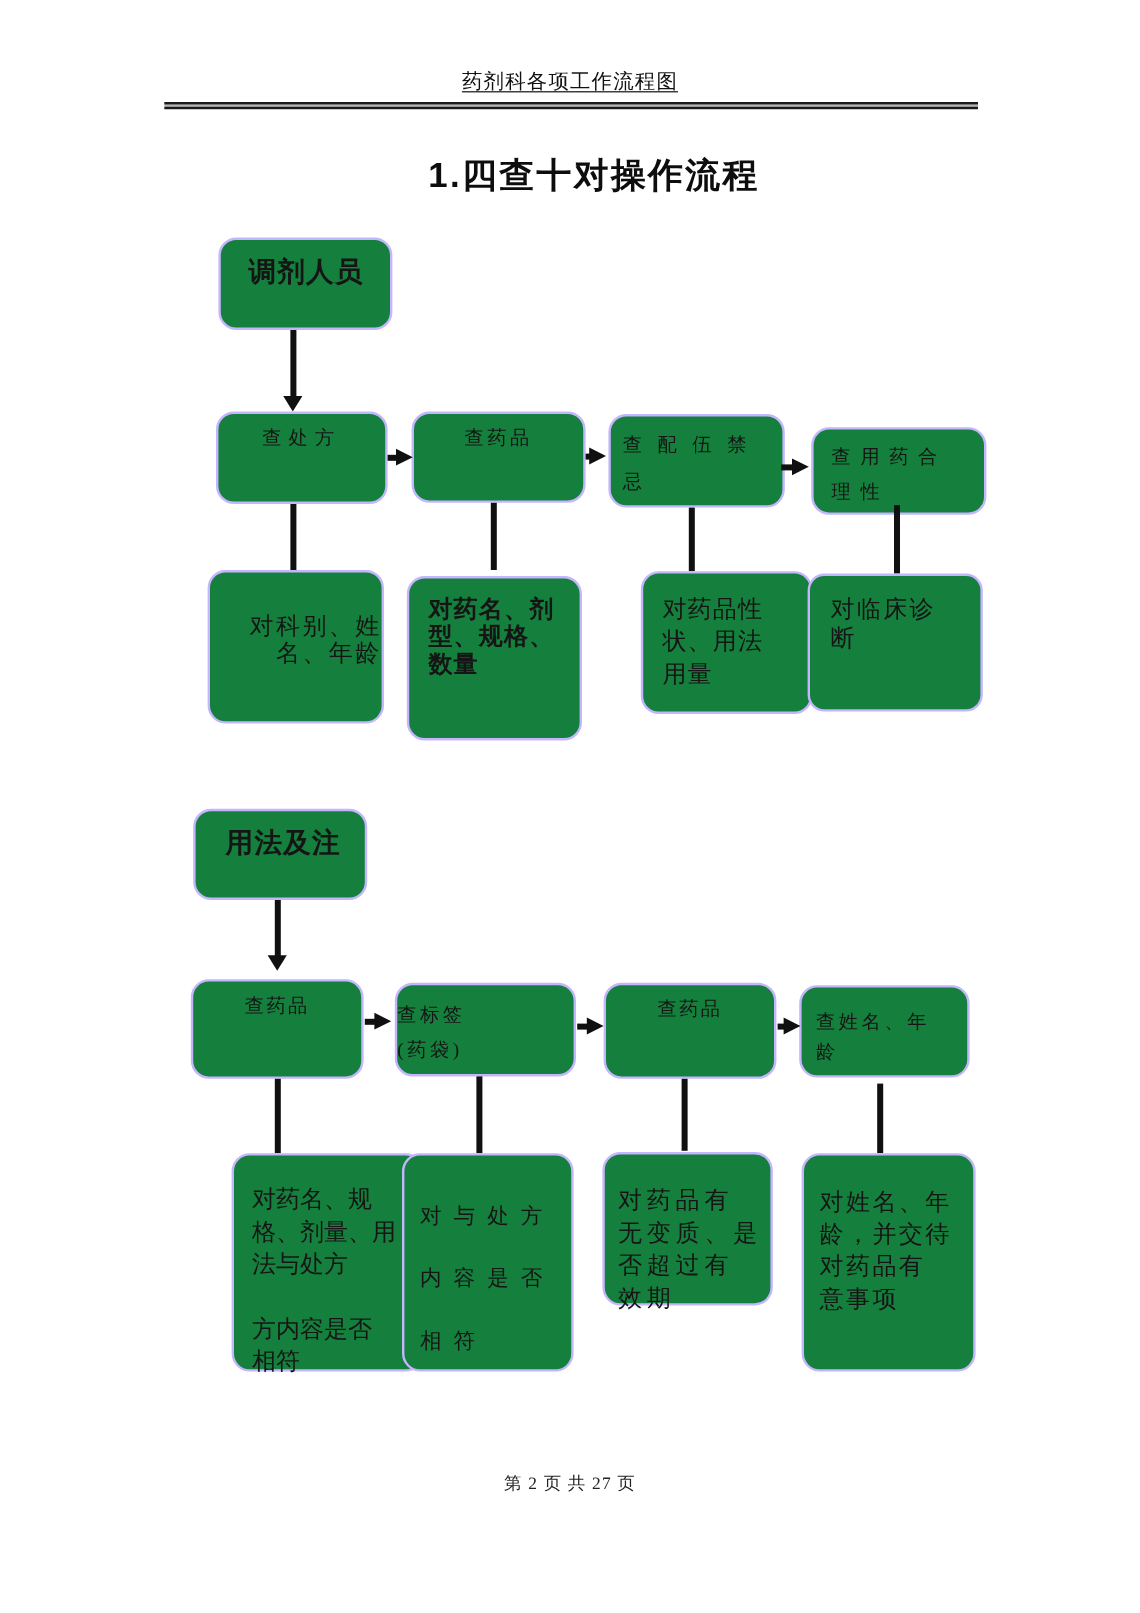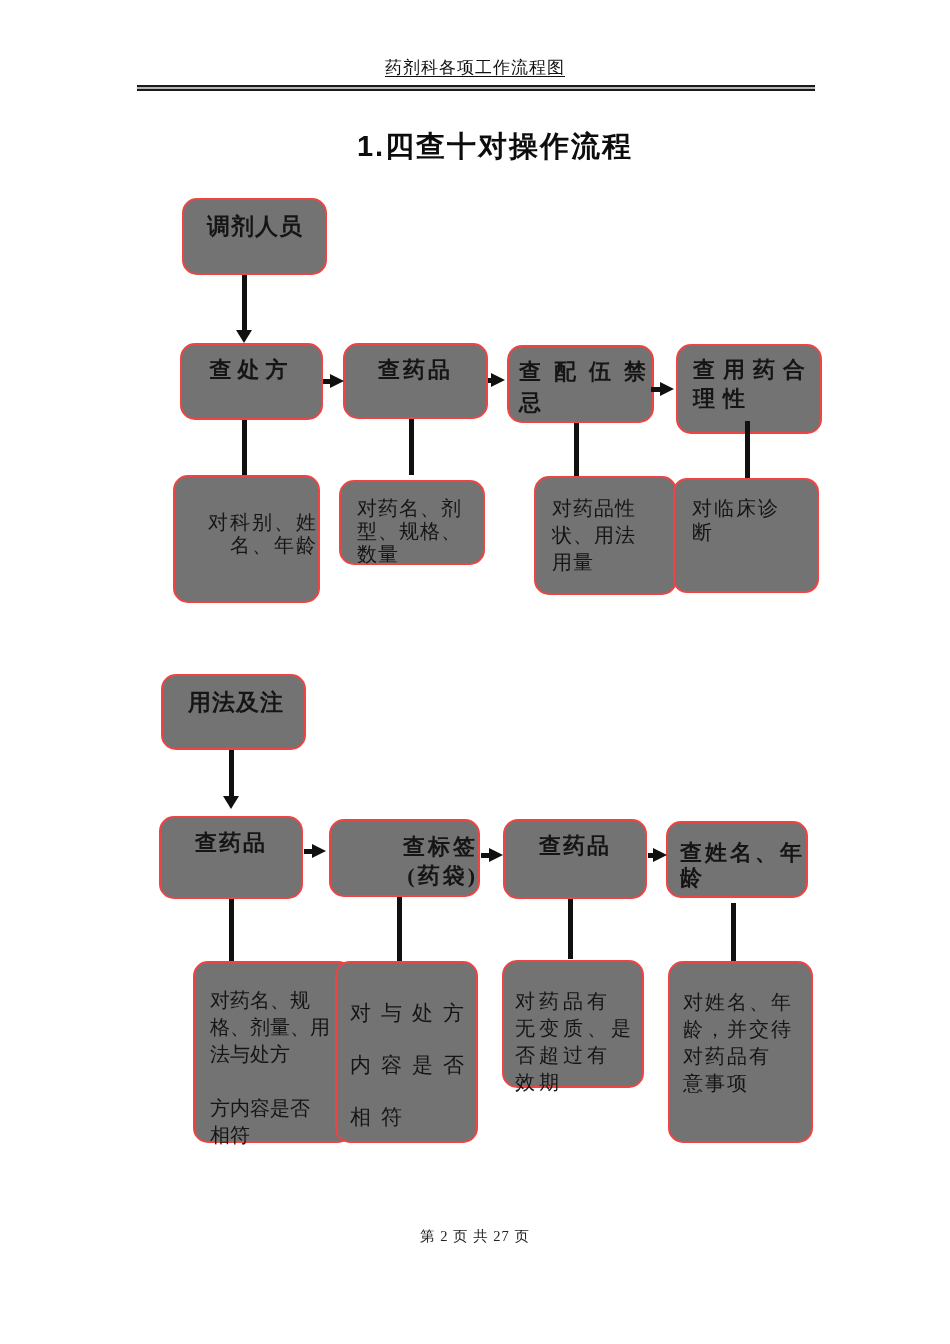--- a/index.html
+++ b/index.html
@@ -2,26 +2,26 @@
 <html><head>
 <meta charset="utf-8">
 <style>
   html,body{margin:0;padding:0;background:#ffffff;}
   .page{
     position:relative;width:950px;height:1344px;background:#ffffff;
     font-family:"Liberation Serif","DejaVu Serif",serif;color:#111;
     overflow:hidden;
   }
   .box{
-    position:absolute;box-sizing:border-box;background:#737373;
-    border:2px solid #ef4444;border-radius:15px;
+    position:absolute;box-sizing:border-box;background:#15803d;
+    border:2px solid #c4b5fd;border-radius:15px;
     white-space:pre;color:#151515;
   }
   .role{font-weight:bold;font-size:23px;letter-spacing:1px;}
-  .check{font-size:22px;font-weight:bold;}
+  .check{font-size:16px;}
   .verify{font-size:20px;}
   .vline{position:absolute;background:#101010;}
   .hline{position:absolute;background:#101010;}
   .head-down{position:absolute;width:0;height:0;
     border-left:8px solid transparent;border-right:8px solid transparent;
     border-top:13px solid #101010;}
   .head-right{position:absolute;width:0;height:0;
     border-top:7px solid transparent;border-bottom:7px solid transparent;
     border-left:14px solid #101010;}
   .doc-header{position:absolute;left:0;top:56px;width:950px;text-align:center;font-size:17px;letter-spacing:1px;}
@@ -48,21 +48,21 @@
 
   <div>
     <div class="vline" style="left:242px;top:275px;width:5px;height:56px;"></div>
     <div class="head-down" style="left:236px;top:330px;"></div>
   </div>
 
   <div class="box check" style="left:180px;top:343px;width:143px;height:77px;text-align:center;padding-top:10px;letter-spacing:6px;">查处方</div>
   <div class="box check" style="left:343px;top:343px;width:145px;height:76px;text-align:center;padding-top:10px;letter-spacing:3px;">查药品</div>
   <div class="box check" style="left:507px;top:345px;width:147px;height:78px;padding:9px 0 0 10px;letter-spacing:13px;line-height:31px;">查配伍禁
 忌</div>
-  <div class="box check" style="left:676px;top:344px;width:146px;height:90px;padding:9px 0 0 15px;letter-spacing:8px;line-height:29px;">查用药合
+  <div class="box check" style="left:676px;top:356px;width:146px;height:73px;padding:9px 0 0 15px;letter-spacing:8px;line-height:29px;">查用药合
 理性</div>
 
   <div>
     <div class="hline" style="left:323px;top:379px;width:8px;height:5px;"></div>
     <div class="head-right" style="left:330px;top:374px;"></div>
   </div>
   <div>
     <div class="hline" style="left:488px;top:378px;width:5px;height:5px;"></div>
     <div class="head-right" style="left:491px;top:373px;"></div>
   </div>
@@ -71,38 +71,38 @@
     <div class="head-right" style="left:660px;top:382px;"></div>
   </div>
 
   <div class="vline" style="left:242px;top:420px;width:5px;height:55px;"></div>
   <div class="vline" style="left:409px;top:419px;width:5px;height:56px;"></div>
   <div class="vline" style="left:574px;top:423px;width:5px;height:53px;"></div>
   <div class="vline" style="left:745px;top:421px;width:5px;height:57px;"></div>
 
   <div class="box verify" style="left:173px;top:475px;width:147px;height:128px;padding:34px 0 0 16px;letter-spacing:2px;line-height:23px;text-align:right;">对科别、姓
 名、年龄</div>
-  <div class="box verify" style="left:339px;top:480px;width:146px;height:85px;padding:15px 0 0 16px;letter-spacing:1px;line-height:23px;">对药名、剂
+  <div class="box verify" style="left:339px;top:480px;width:146px;height:137px;padding:15px 0 0 16px;letter-spacing:1px;line-height:23px;font-weight:bold;">对药名、剂
 型、规格、
 数量</div>
   <div class="box verify" style="left:510px;top:476px;width:143px;height:119px;padding:17px 0 0 16px;letter-spacing:1px;line-height:27px;margin-left:24px;">对药品性
 状、用法
 用量</div>
   <div class="box verify" style="left:673px;top:478px;width:146px;height:115px;padding:16px 0 0 17px;letter-spacing:2px;line-height:24px;border-radius:14px;">对临床诊
 断</div>
 
   <div class="box role" style="left:161px;top:674px;width:145px;height:76px;padding:11px 0 0 25px;">用法及注</div>
 
   <div>
     <div class="vline" style="left:229px;top:750px;width:5px;height:47px;"></div>
     <div class="head-down" style="left:223px;top:796px;"></div>
   </div>
 
   <div class="box check" style="left:159px;top:816px;width:144px;height:83px;text-align:center;padding-top:10px;letter-spacing:2px;">查药品</div>
-  <div class="box check" style="left:329px;top:819px;width:151px;height:78px;text-align:right;padding-top:11px;letter-spacing:3px;line-height:29px;">查标签
+  <div class="box check" style="left:329px;top:819px;width:151px;height:78px;text-align:left;padding-top:11px;letter-spacing:3px;line-height:29px;">查标签
 (药袋)</div>
   <div class="box check" style="left:503px;top:819px;width:144px;height:80px;text-align:center;padding-top:10px;letter-spacing:2px;">查药品</div>
   <div class="box check" style="left:666px;top:821px;width:142px;height:77px;padding:17px 0 0 12px;letter-spacing:3px;line-height:25px;">查姓名、年
 龄</div>
 
   <div>
     <div class="hline" style="left:304px;top:849px;width:9px;height:5px;"></div>
     <div class="head-right" style="left:312px;top:844px;"></div>
   </div>
   <div>
@@ -118,21 +118,21 @@
   <div class="vline" style="left:397px;top:897px;width:5px;height:64px;"></div>
   <div class="vline" style="left:568px;top:899px;width:5px;height:60px;"></div>
   <div class="vline" style="left:731px;top:903px;width:5px;height:58px;"></div>
 
   <div class="box verify" style="left:161px;top:961px;width:160px;height:182px;padding:24px 0 0 15px;letter-spacing:0;line-height:27px;margin-left:32px;">对药名、规
 格、剂量、用
 法与处方
 
 方内容是否
 相符</div>
-  <div class="box verify" style="left:335px;top:961px;width:143px;height:182px;padding:24px 0 0 13px;font-size:21px;letter-spacing:10px;line-height:52px;">对与处方
+  <div class="box verify" style="left:335px;top:961px;width:143px;height:182px;padding:24px 0 0 13px;font-size:18px;letter-spacing:10px;line-height:52px;">对与处方
 内容是否
 相符</div>
   <div class="box verify" style="left:502px;top:960px;width:142px;height:128px;padding:26px 0 0 11px;letter-spacing:4px;line-height:27px;">对药品有
 无变质、是
 否超过有
 效期</div>
   <div class="box verify" style="left:668px;top:961px;width:145px;height:182px;padding:26px 0 0 13px;letter-spacing:2px;line-height:27px;">对姓名、年
 龄，并交待
 对药品有
 意事项</div>

